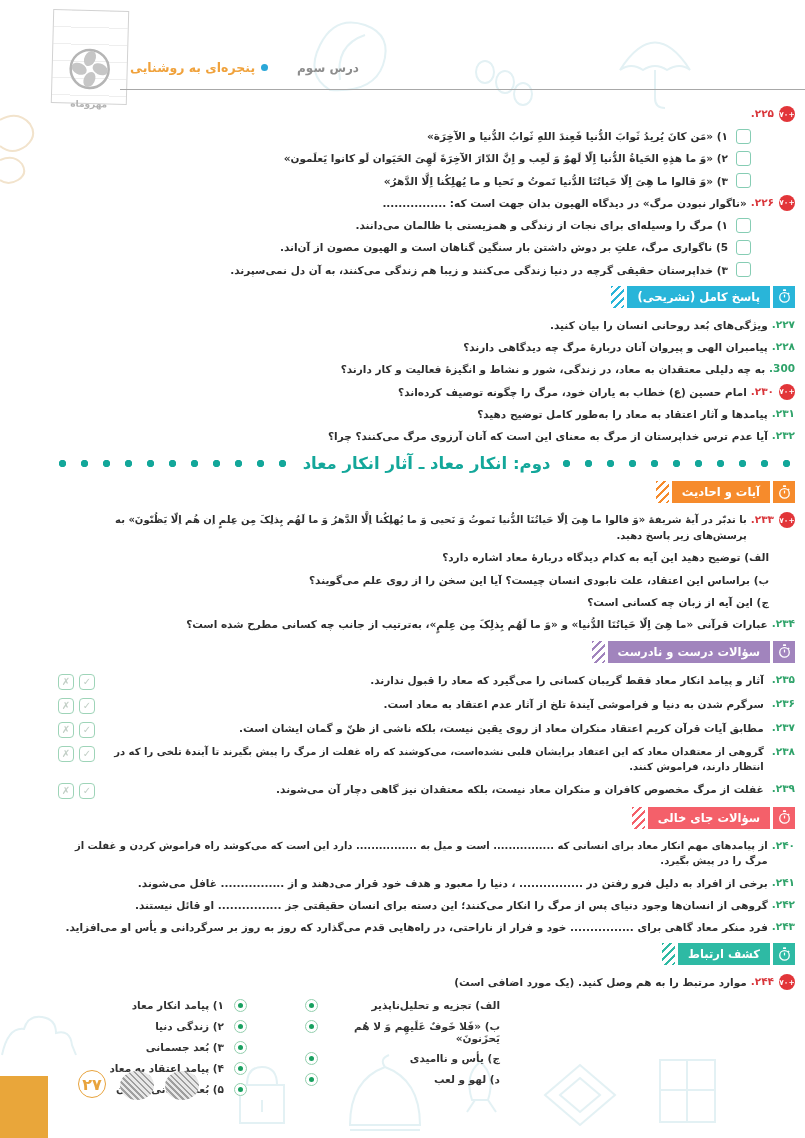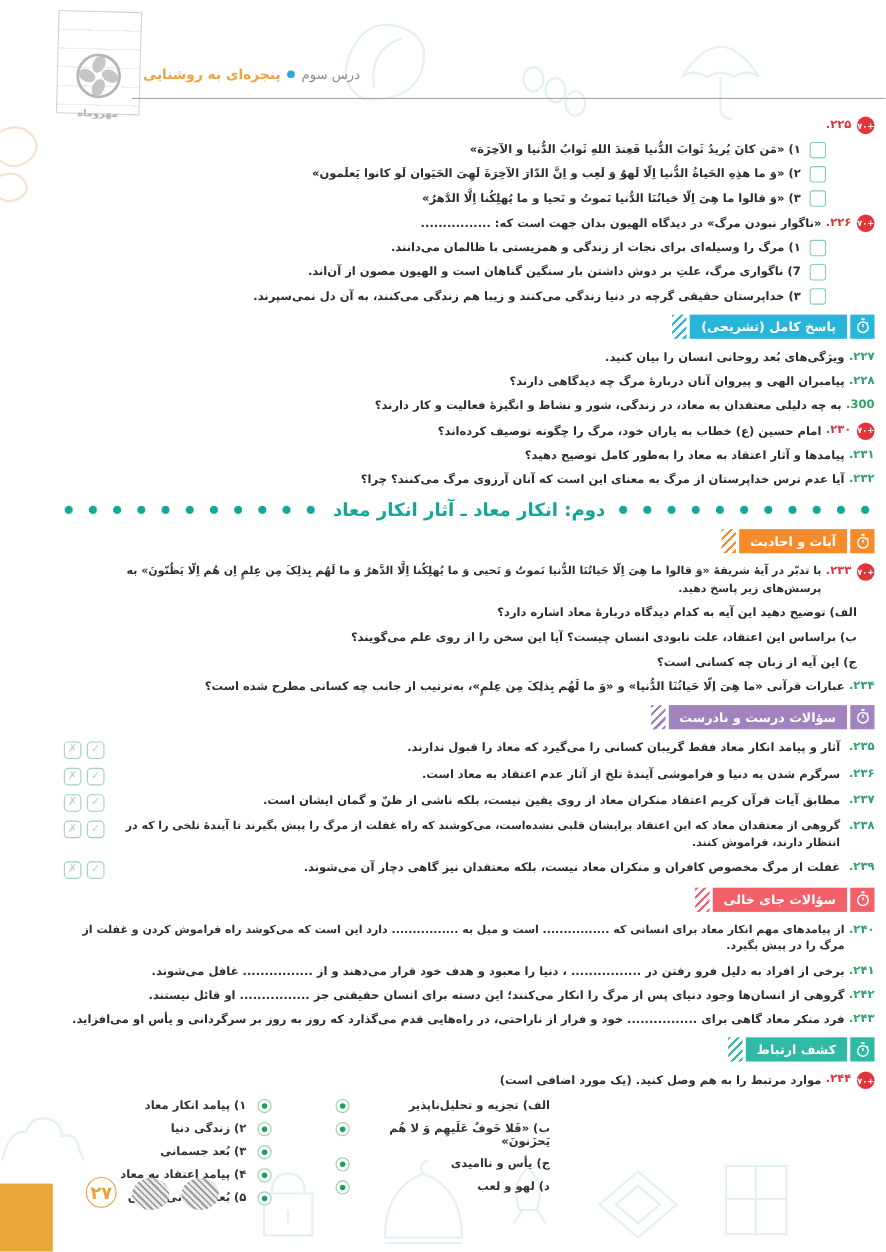--- a/index.html
+++ b/index.html
@@ -7,21 +7,21 @@
        font-family:"DejaVu Sans",sans-serif;}
   
   .decor{position:absolute;inset:0;pointer-events:none;}
   
   .logo{position:absolute;top:10px;left:52px;width:74px;height:92px;border:1px solid #d2d2d2;
         transform:rotate(1.5deg);background:
         repeating-linear-gradient(to bottom,transparent 0 16px,#eee 16px 17px);}
   .logo-inner{position:absolute;left:50%;top:34px;transform:translateX(-50%);text-align:center;}
   .brand{color:#b3b3b3;font-size:9px;font-weight:bold;margin-top:2px;}
   .hdr{position:absolute;top:60px;left:130px;display:inline-flex;direction:rtl;align-items:center;gap:6px;white-space:nowrap;}
-  .hdr .lesson{color:#8d8d8d;font-size:12px;font-weight:normal;}
+  .hdr .lesson{color:#8d8d8d;font-size:12px;font-weight:bold;margin-left:23px;}
   .hdr .dot{width:7px;height:7px;border-radius:50%;background:#2aa7d8;display:inline-block;}
   .hdr .title{color:#f0a23c;font-size:12.5px;font-weight:bold;}
   .rule{position:absolute;top:89px;left:120px;right:0;height:1px;background:#a8a8a8;}
   
   .content{position:absolute;top:106px;right:10px;left:58px;direction:rtl;text-align:right;}
   .row{display:flex;align-items:flex-start;gap:4px;margin-bottom:6px;}
   .num{font-weight:bold;font-size:10.5px;white-space:nowrap;padding-top:1px;}
   .green{color:#2fa36a}.red{color:#d9363b}
   .txt{font-weight:bold;color:#2e2e2e;font-size:10.5px;line-height:1.55;}
   .badge{min-width:16px;height:16px;border-radius:50%;background:#e23539;color:#fff;font-size:7.5px;
@@ -34,21 +34,21 @@
   .sec-label{height:22px;display:flex;align-items:center;padding:0 10px;background:var(--c);
              color:#fff;font-weight:bold;font-size:11.5px;white-space:nowrap;}
   .sec-hatch{width:13px;height:22px;flex:none;
              background:repeating-linear-gradient(135deg,var(--c) 0 2px,transparent 2px 5.5px);}
   
   .part-head{display:flex;align-items:center;gap:12px;margin:10px 0 8px;color:#13a79a;
              font-weight:800;font-size:16.5px;white-space:nowrap;}
   .dots{flex:1;height:9px;background-image:radial-gradient(circle at 4.5px 4.5px,#13a79a 3.4px,transparent 4px);
         background-size:22px 9px;background-repeat:repeat-x;}
   
-  .sub{margin:0 16px 6px 0;}
+  .sub{margin:0 26px 6px 0;}
   
   .tf{display:flex;gap:8px;margin-bottom:6px;align-items:flex-start;}
   .tf .txt{flex:1;}
   .tf-boxes{display:flex;gap:5px;direction:ltr;padding-top:2px;flex:none;}
   .tf-box{width:14px;height:14px;border:1.5px solid #9ed4b8;border-radius:4px;color:#c2cfc6;
           font-size:10px;line-height:13px;text-align:center;font-weight:bold;background:#fff;}
   
   .match-wrap{display:flex;padding-right:295px;gap:58px;margin-top:8px;}
   .mcol{display:flex;flex-direction:column;gap:8px;}
   .mitem{display:flex;align-items:flex-start;gap:10px;font-weight:bold;font-size:10.5px;color:#333;}
@@ -132,21 +132,21 @@
     <span class="badge">+۷۰</span>
     <span class="num red">۲۲۶.</span>
     <span class="txt">«ناگوار نبودن مرگ» در دیدگاه الهیون بدان جهت است که: ................</span>
   </div>
   <div class="opt">
     <span class="cbx"></span>
     <span class="txt">۱) مرگ را وسیله‌ای برای نجات از زندگی و همزیستی با ظالمان می‌دانند.</span>
   </div>
   <div class="opt">
     <span class="cbx"></span>
-    <span class="txt">7) ناگواری مرگ، علتِ بر دوش داشتن بار سنگین گناهان است و الهیون مصون از آن‌اند.</span>
+    <span class="txt">5) ناگواری مرگ، علتِ بر دوش داشتن بار سنگین گناهان است و الهیون مصون از آن‌اند.</span>
   </div>
   <div class="opt">
     <span class="cbx"></span>
     <span class="txt">۳) خداپرستان حقیقی گرچه در دنیا زندگی می‌کنند و زیبا هم زندگی می‌کنند، به آن دل نمی‌سپرند.</span>
   </div>
 
   <div class="sec" style="--c:#29b5d9">
     <span class="sec-icon">
       <svg viewBox="0 0 24 24" width="15" height="15">
           <rect x="9.5" y="0.5" width="5" height="2.8" rx="1" fill="#fff"></rect>

